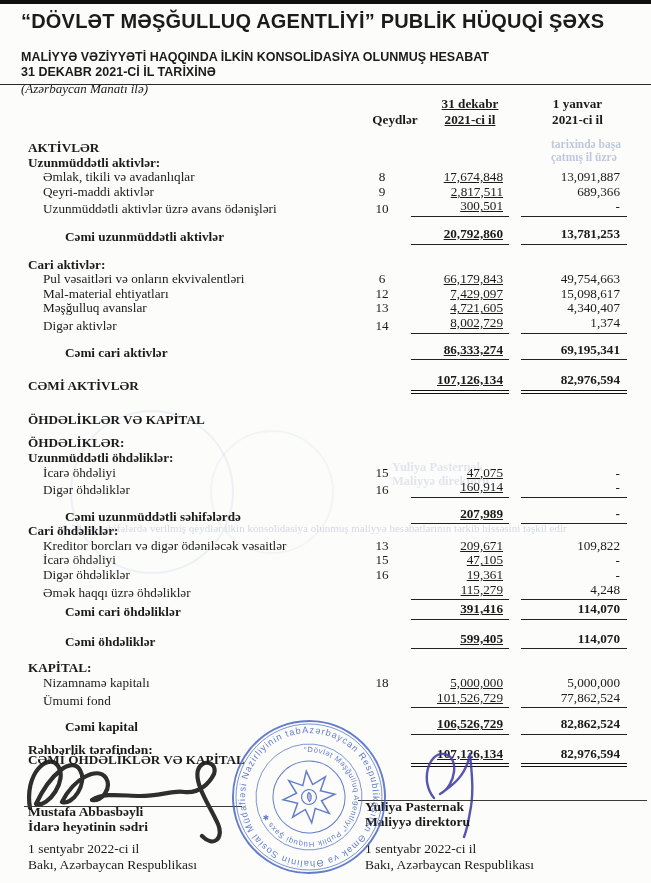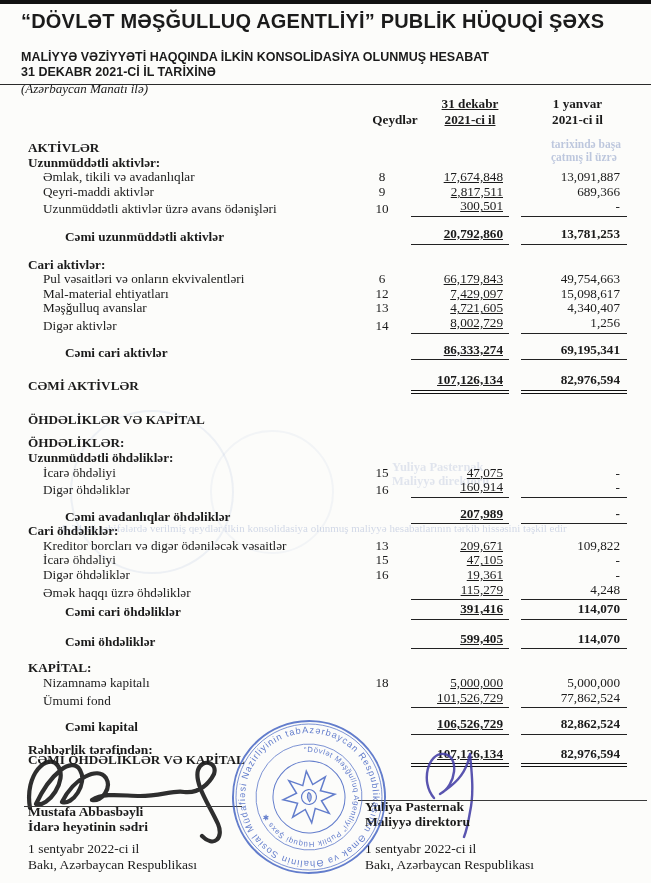--- a/index.html
+++ b/index.html
@@ -155,21 +155,21 @@
         <div class="row ind1">
           <div class="c-label">Məşğulluq avanslar</div>
           <div class="c-note">13</div>
           <div class="c-v1">4,721,605</div>
           <div class="c-v2">4,340,407</div>
         </div>
         <div class="row ind1 rule-under">
           <div class="c-label">Digər aktivlər</div>
           <div class="c-note">14</div>
           <div class="c-v1">8,002,729</div>
-          <div class="c-v2">1,256</div>
+          <div class="c-v2">1,374</div>
         </div>
         <div class="row ind2 b rule-under" style="margin-top: 9px;">
           <div class="c-label">Cəmi cari aktivlər</div>
           <div class="c-note"></div>
           <div class="c-v1">86,333,274</div>
           <div class="c-v2">69,195,341</div>
         </div>
         <div class="row ind0 b rule-double" style="margin-top: 13px;">
           <div class="c-label">CƏMİ AKTİVLƏR</div>
           <div class="c-note"></div>
@@ -200,21 +200,21 @@
           <div class="c-v1">47,075</div>
           <div class="c-v2">-</div>
         </div>
         <div class="row ind1 rule-under">
           <div class="c-label">Digər öhdəliklər</div>
           <div class="c-note">16</div>
           <div class="c-v1">160,914</div>
           <div class="c-v2">-</div>
         </div>
         <div class="row ind2 b rule-under" style="margin-top: 9px;">
-          <div class="c-label">Cəmi avadanlıqlar öhdəliklər</div>
+          <div class="c-label">Cəmi uzunmüddətli səhifələrdə</div>
           <div class="c-note"></div>
           <div class="c-v1">207,989</div>
           <div class="c-v2">-</div>
         </div>
         <div class="row ind0 b">
           <div class="c-label">Cari öhdəliklər:</div>
           <div class="c-note"></div>
           <div class="c-v1"></div>
           <div class="c-v2"></div>
         </div>

